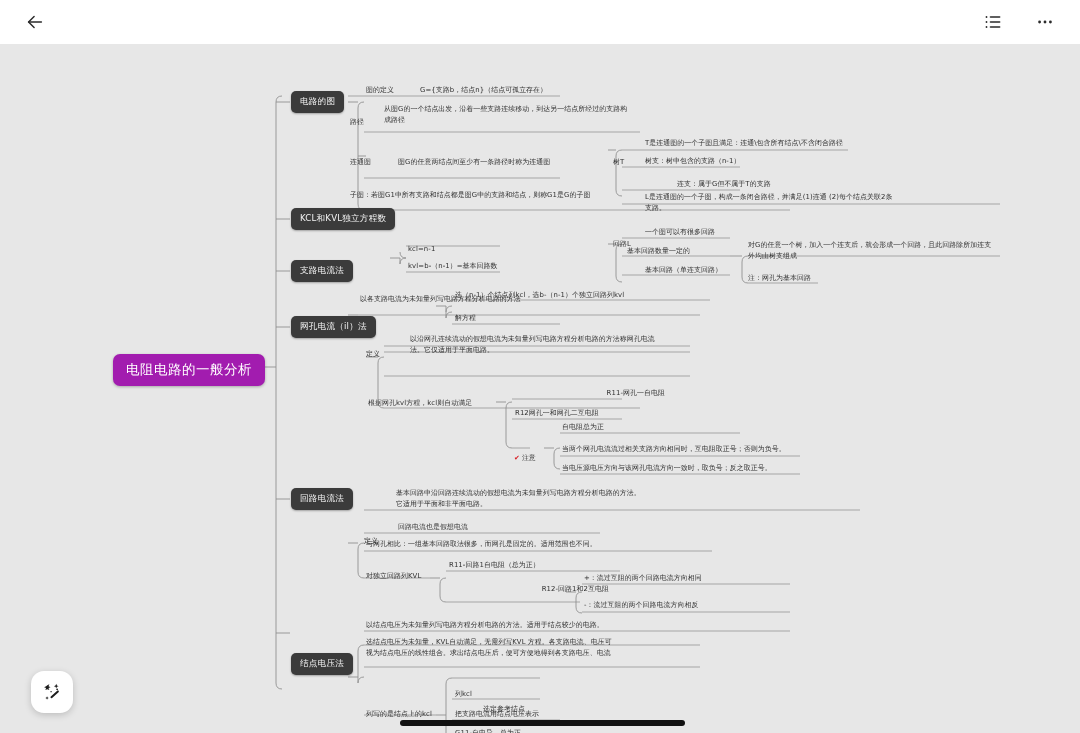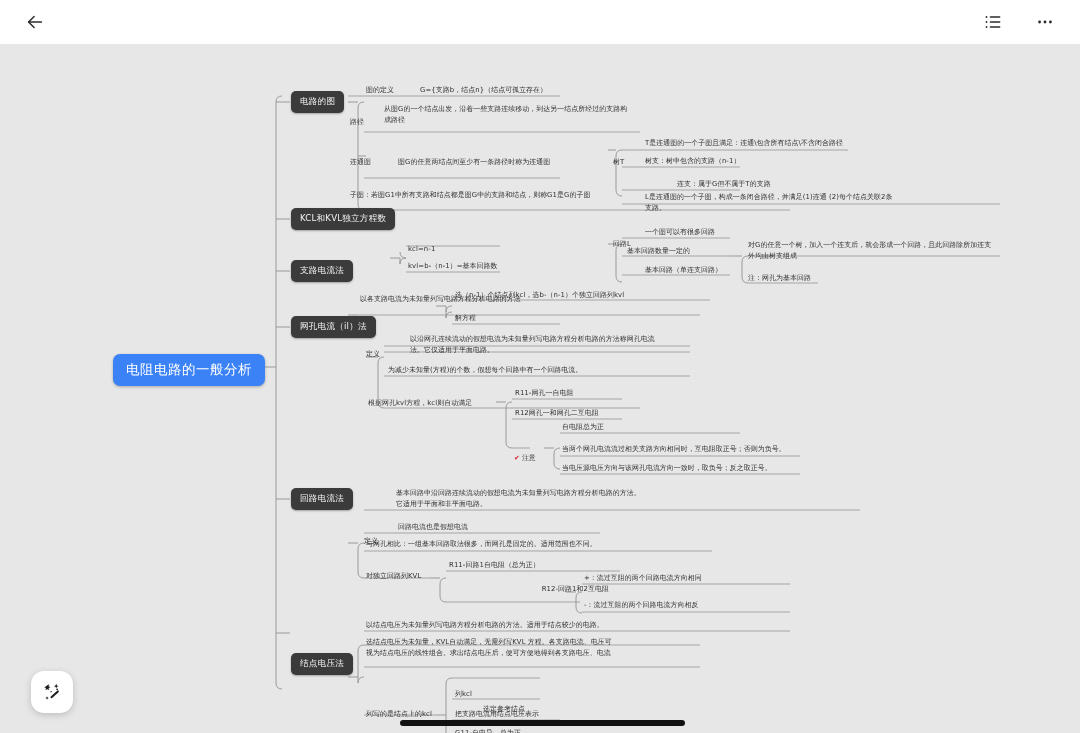--- a/index.html
+++ b/index.html
@@ -28,21 +28,21 @@
   .canvas {
     position: absolute; top: 44px; left: 0; width: 1080px; height: 689px;
     background: #e7e7e7; overflow: hidden;
   }
   #edges { position: absolute; top: 0; left: 0; width: 1080px; height: 689px; pointer-events: none; }
 
   .node { position: absolute; }
 
   
   .root-node {
-    background: #3b82f6; color: #fff; border-radius: 7px;
+    background: #a21caf; color: #fff; border-radius: 7px;
     font-size: 13.5px; padding: 7px 13px; white-space: nowrap;
     box-shadow: 0 1px 3px rgba(0,0,0,.28); letter-spacing: .5px;
   }
   
   .lvl1-node {
     background: #3b3b3b; color: #f2f2f2; border-radius: 5px;
     font-size: 8.6px; padding: 5px 9px; white-space: nowrap;
     box-shadow: 0 1px 2px rgba(0,0,0,.3); letter-spacing: .2px;
   }
   
@@ -248,23 +248,22 @@
     <div class="node leaf" style="left:408px; top:192px; width:150px;margin-top:8px;">kcl=n-1</div>
     <div class="node leaf" style="left:408px; top:217px; width:200px;">kvl=b-（n-1）=基本回路数</div>
 
     <div class="node leaf" style="left:360px; top:250px; width:300px;">以各支路电流为未知量列写电路方程分析电路的方法</div>
     <div class="node leaf" style="left:455px; top:246px; width:265px;">选（n-1）个结点列kcl，选b-（n-1）个独立回路列kvl</div>
     <div class="node leaf" style="left:455px; top:269px; width:120px;">解方程</div>
 
     <div class="node leaf label" style="left:366px; top:305px;">定义</div>
     <div class="node leaf" style="left:410px; top:290px; width:285px;">以沿网孔连续流动的假想电流为未知量列写电路方程分析电路的方法称网孔电流
 法。它仅适用于平面电路。</div>
-    <div class="node leaf" style="left:388px; top:321px; width:300px;">为减少未知量(方程)的个数，假想每个回路中有一个回路电流。</div>
     <div class="node leaf" style="left:368px; top:354px; width:180px;">根据网孔kvl方程，kcl则自动满足</div>
-    <div class="node leaf" style="left:515px; top:344px; width:150px;">R11-网孔一自电阻</div>
+    <div class="node leaf" style="left:515px; top:344px; width:150px;text-align:right;">R11-网孔一自电阻</div>
     <div class="node leaf" style="left:515px; top:364px; width:180px;">R12网孔一和网孔二互电阻</div>
 
     <div class="node leaf" style="left:514px; top:398px;">
       <span class="note-mark">✔</span><span>注意</span>
     </div>
     <div class="node leaf" style="left:562px; top:378px; width:170px;">自电阻总为正</div>
     <div class="node leaf" style="left:562px; top:400px; width:250px;">当两个网孔电流流过相关支路方向相同时，互电阻取正号；否则为负号。</div>
     <div class="node leaf" style="left:562px; top:419px; width:250px;">当电压源电压方向与该网孔电流方向一致时，取负号；反之取正号。</div>
 
     <div class="node leaf label" style="left:364px; top:492px;">定义</div>

